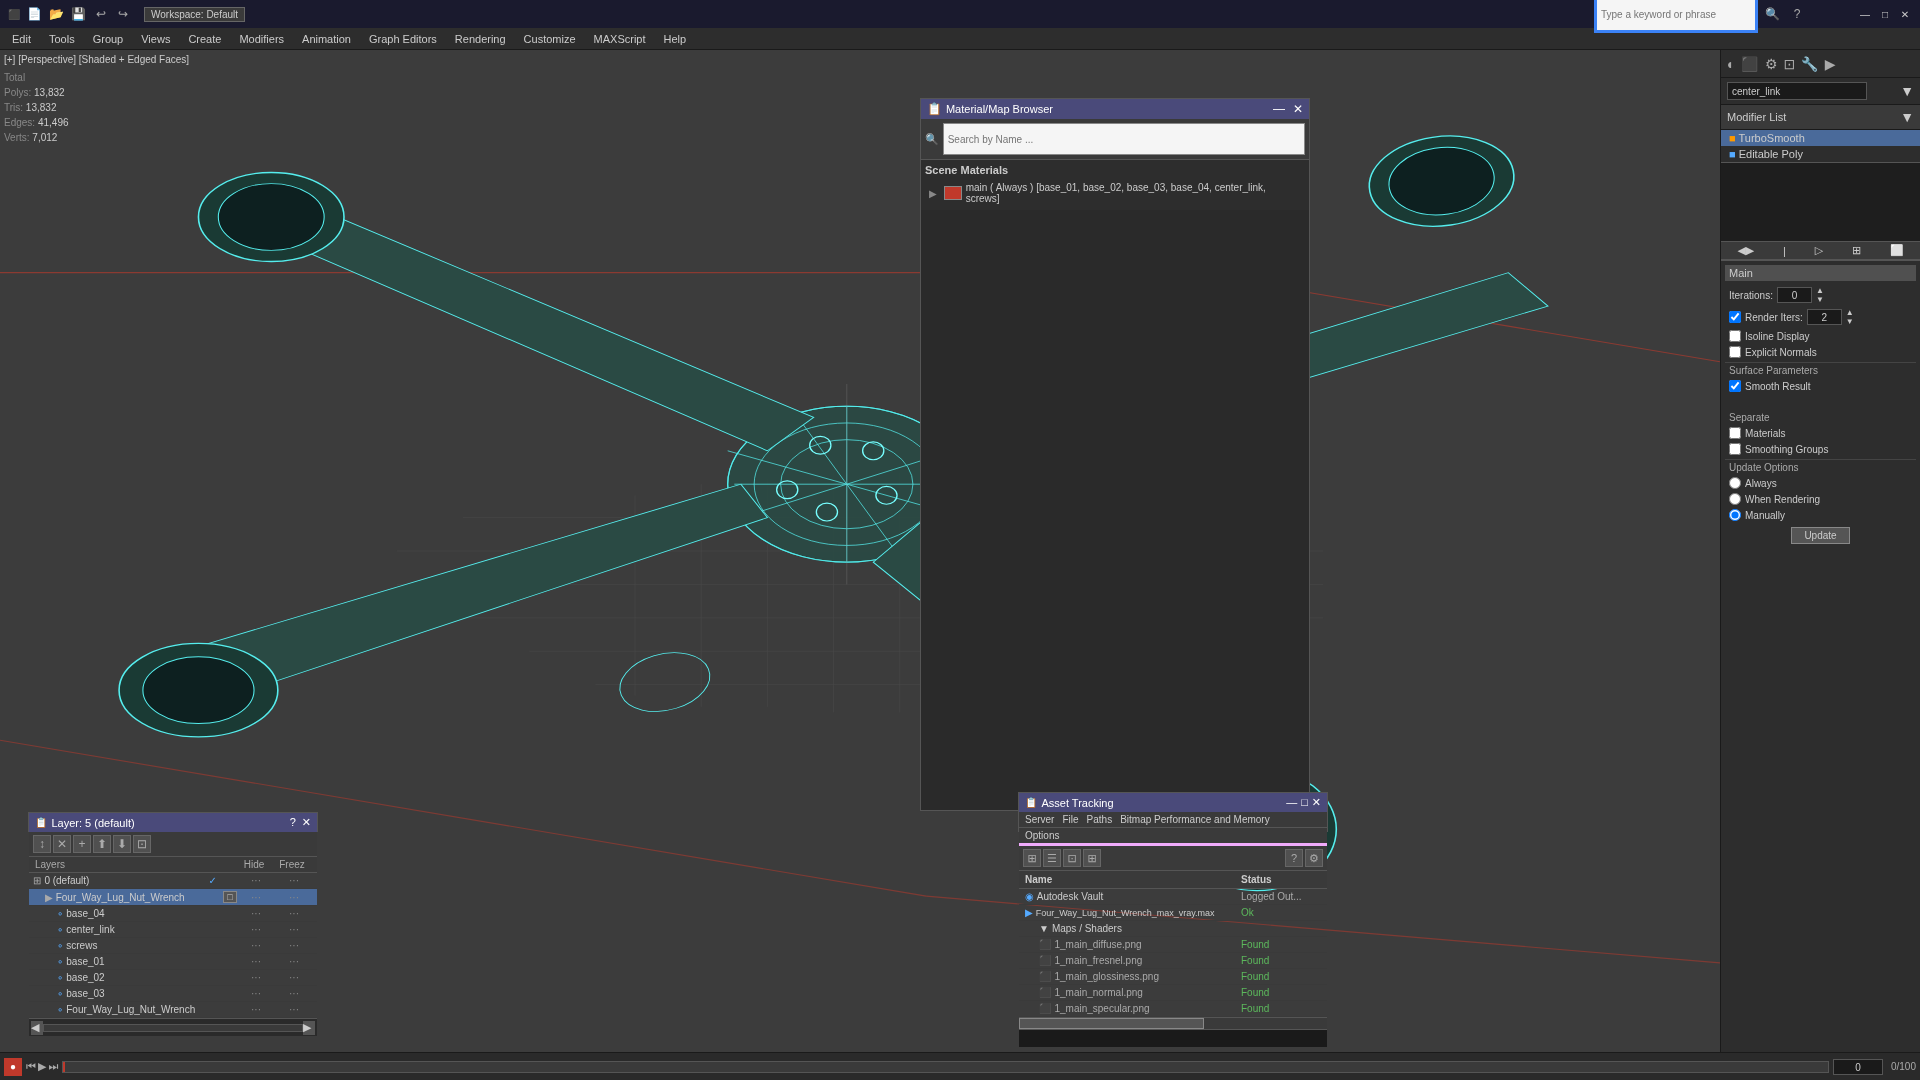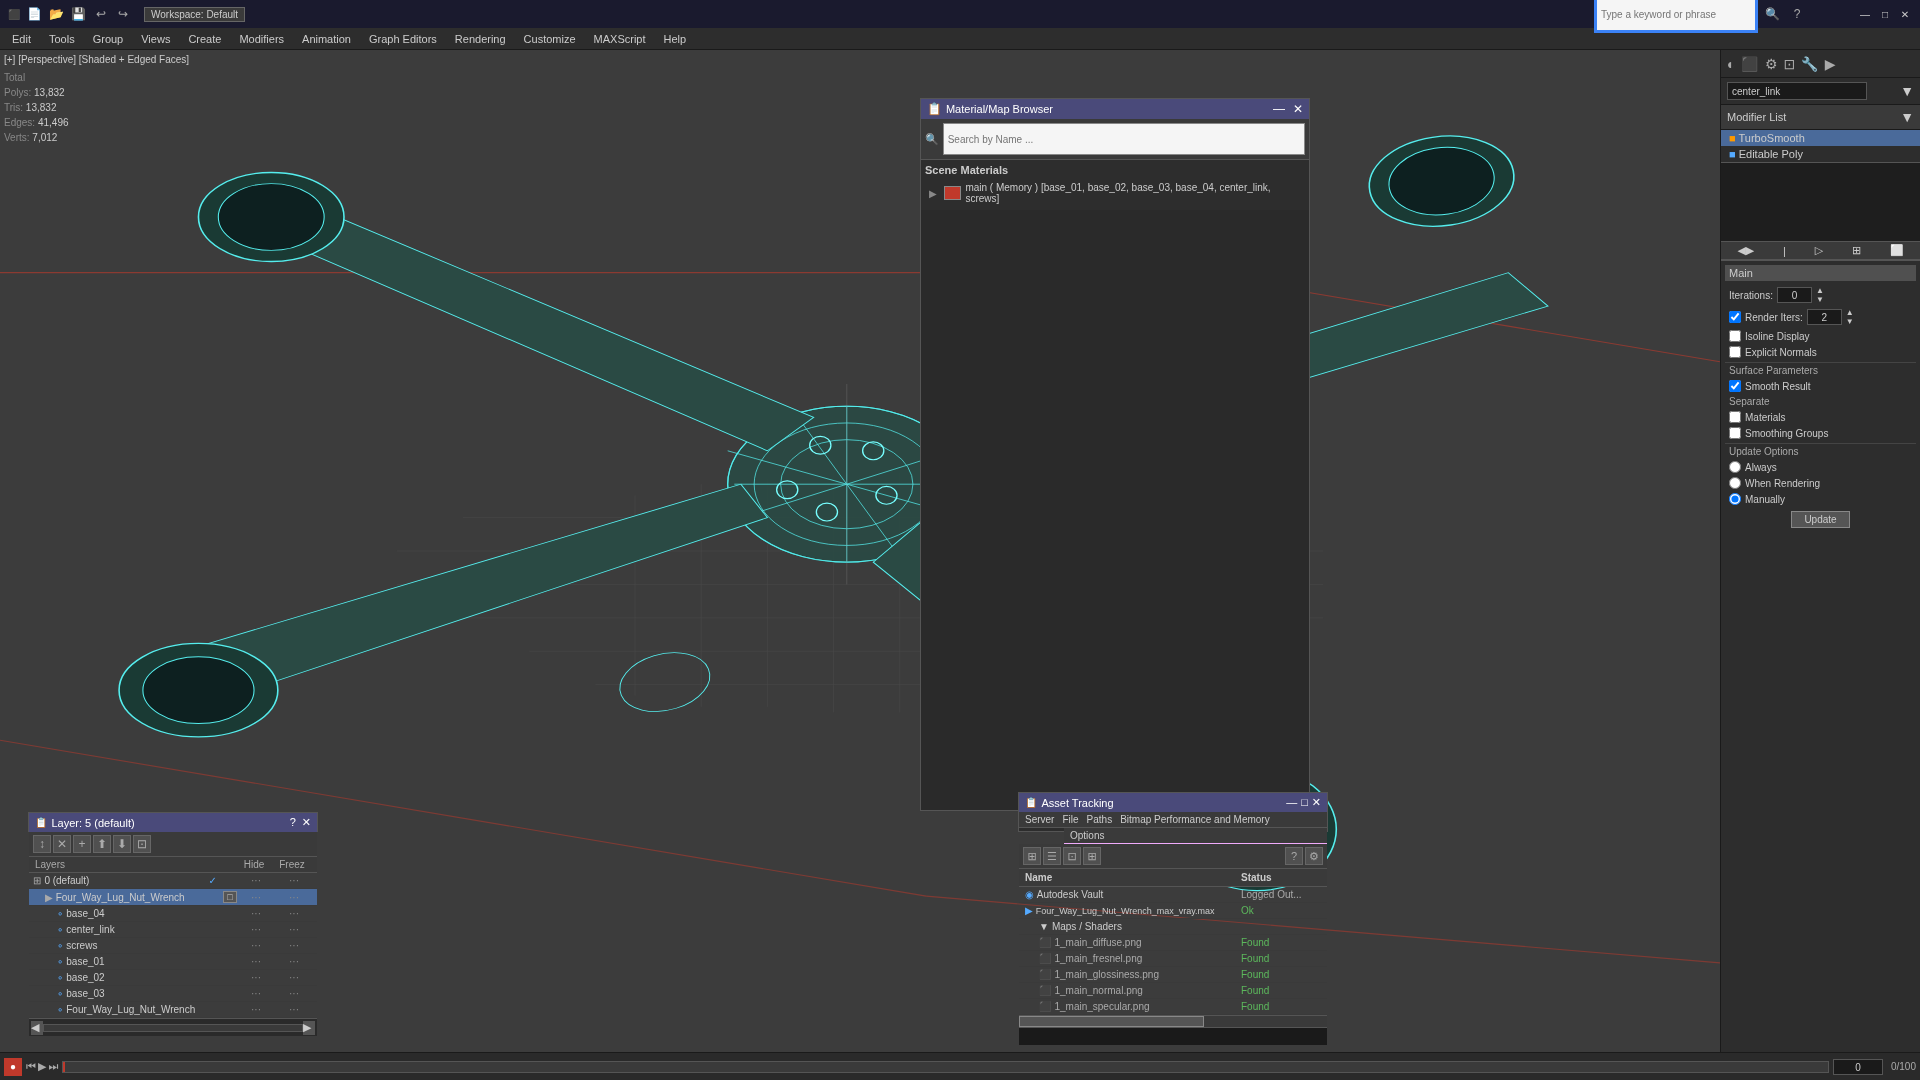--- a/index.html
+++ b/index.html
@@ -604,21 +604,21 @@
       <div class="ts-row">
         <input class="ts-checkbox" type="checkbox" style="">
         <span>Explicit Normals</span>
       </div>
 
       <div style="padding: 2px 4px; font-size:10px; color:#aaa; border-top:1px solid #444; margin-top:2px;">Surface Parameters</div>
       <div class="ts-row">
         <input class="ts-checkbox" type="checkbox" checked="" style="">
         <span>Smooth Result</span>
       </div>
-      <div style="padding: 2px 4px; font-size:10px; color:#aaa;">Separate</div>
+      <div style="padding: 2px 4px; font-size:10px; color:#aaa;margin-top:16px;">Separate</div>
       <div class="ts-row">
         <input class="ts-checkbox" type="checkbox" style="">
         <span>Materials</span>
       </div>
       <div class="ts-row">
         <input class="ts-checkbox" type="checkbox" style="">
         <span>Smoothing Groups</span>
       </div>
 
       <div style="padding: 2px 4px; font-size:10px; color:#aaa; border-top:1px solid #444; margin-top:2px;">Update Options</div>
@@ -651,21 +651,21 @@
     </div>
     <div class="mat-search">
       <span style="margin-right:4px; color:#888;">🔍</span>
       <input type="text" style="flex: 1 1 0%; height: 32px; background: rgb(245, 245, 245); border: 1px solid rgb(136, 136, 136); font-size: 10px; padding: 0px 4px; color: rgb(51, 51, 51);" placeholder="Search by Name ...">
     </div>
     <div class="mat-section">
       <div class="mat-section-title">Scene Materials</div>
       <div class="mat-item">
         <span style="font-size:10px; color:#888; margin-right:3px;">▶</span>
         <div class="mat-color-box"></div>
-        <span class="mat-label">main ( Memory ) [base_01, base_02, base_03, base_04, center_link, screws]</span>
+        <span class="mat-label">main ( Always ) [base_01, base_02, base_03, base_04, center_link, screws]</span>
       </div>
     </div>
 
     <div style="height:600px; background:#2a2a2a;"></div>
   </div>
 
   <div class="floating-panel" id="layer-manager" style="position: absolute; left: 28px; top: 762px;">
     <div class="panel-titlebar">
       <div style="display:flex; align-items:center; gap:4px;">
         <span style="font-size:10px;">📋</span>
@@ -780,21 +780,21 @@
         <span style="cursor:pointer;">□</span>
         <span style="cursor:pointer;">✕</span>
       </div>
     </div>
     <div class="at-menubar">
       <span class="at-menu-item">Server</span>
       <span class="at-menu-item">File</span>
       <span class="at-menu-item">Paths</span>
       <span class="at-menu-item">Bitmap Performance and Memory</span>
     </div>
-    <div style="padding:2px 6px; font-size:10px; color:#ccc; background:#3a3a3a; border-bottom:1px solid #f0abfc;margin-left:45px;">Options</div>
+    <div style="padding:2px 6px; font-size:10px; color:#ccc; background:#3a3a3a; border-bottom:3px solid #f0abfc;">Options</div>
     <div class="at-toolbar">
       <div class="at-btn">⊞</div>
       <div class="at-btn">☰</div>
       <div class="at-btn">⊡</div>
       <div class="at-btn">⊞</div>
       <div style="flex:1;"></div>
       <div class="at-btn">?</div>
       <div class="at-btn">⚙</div>
     </div>
     <div class="at-header-row">

